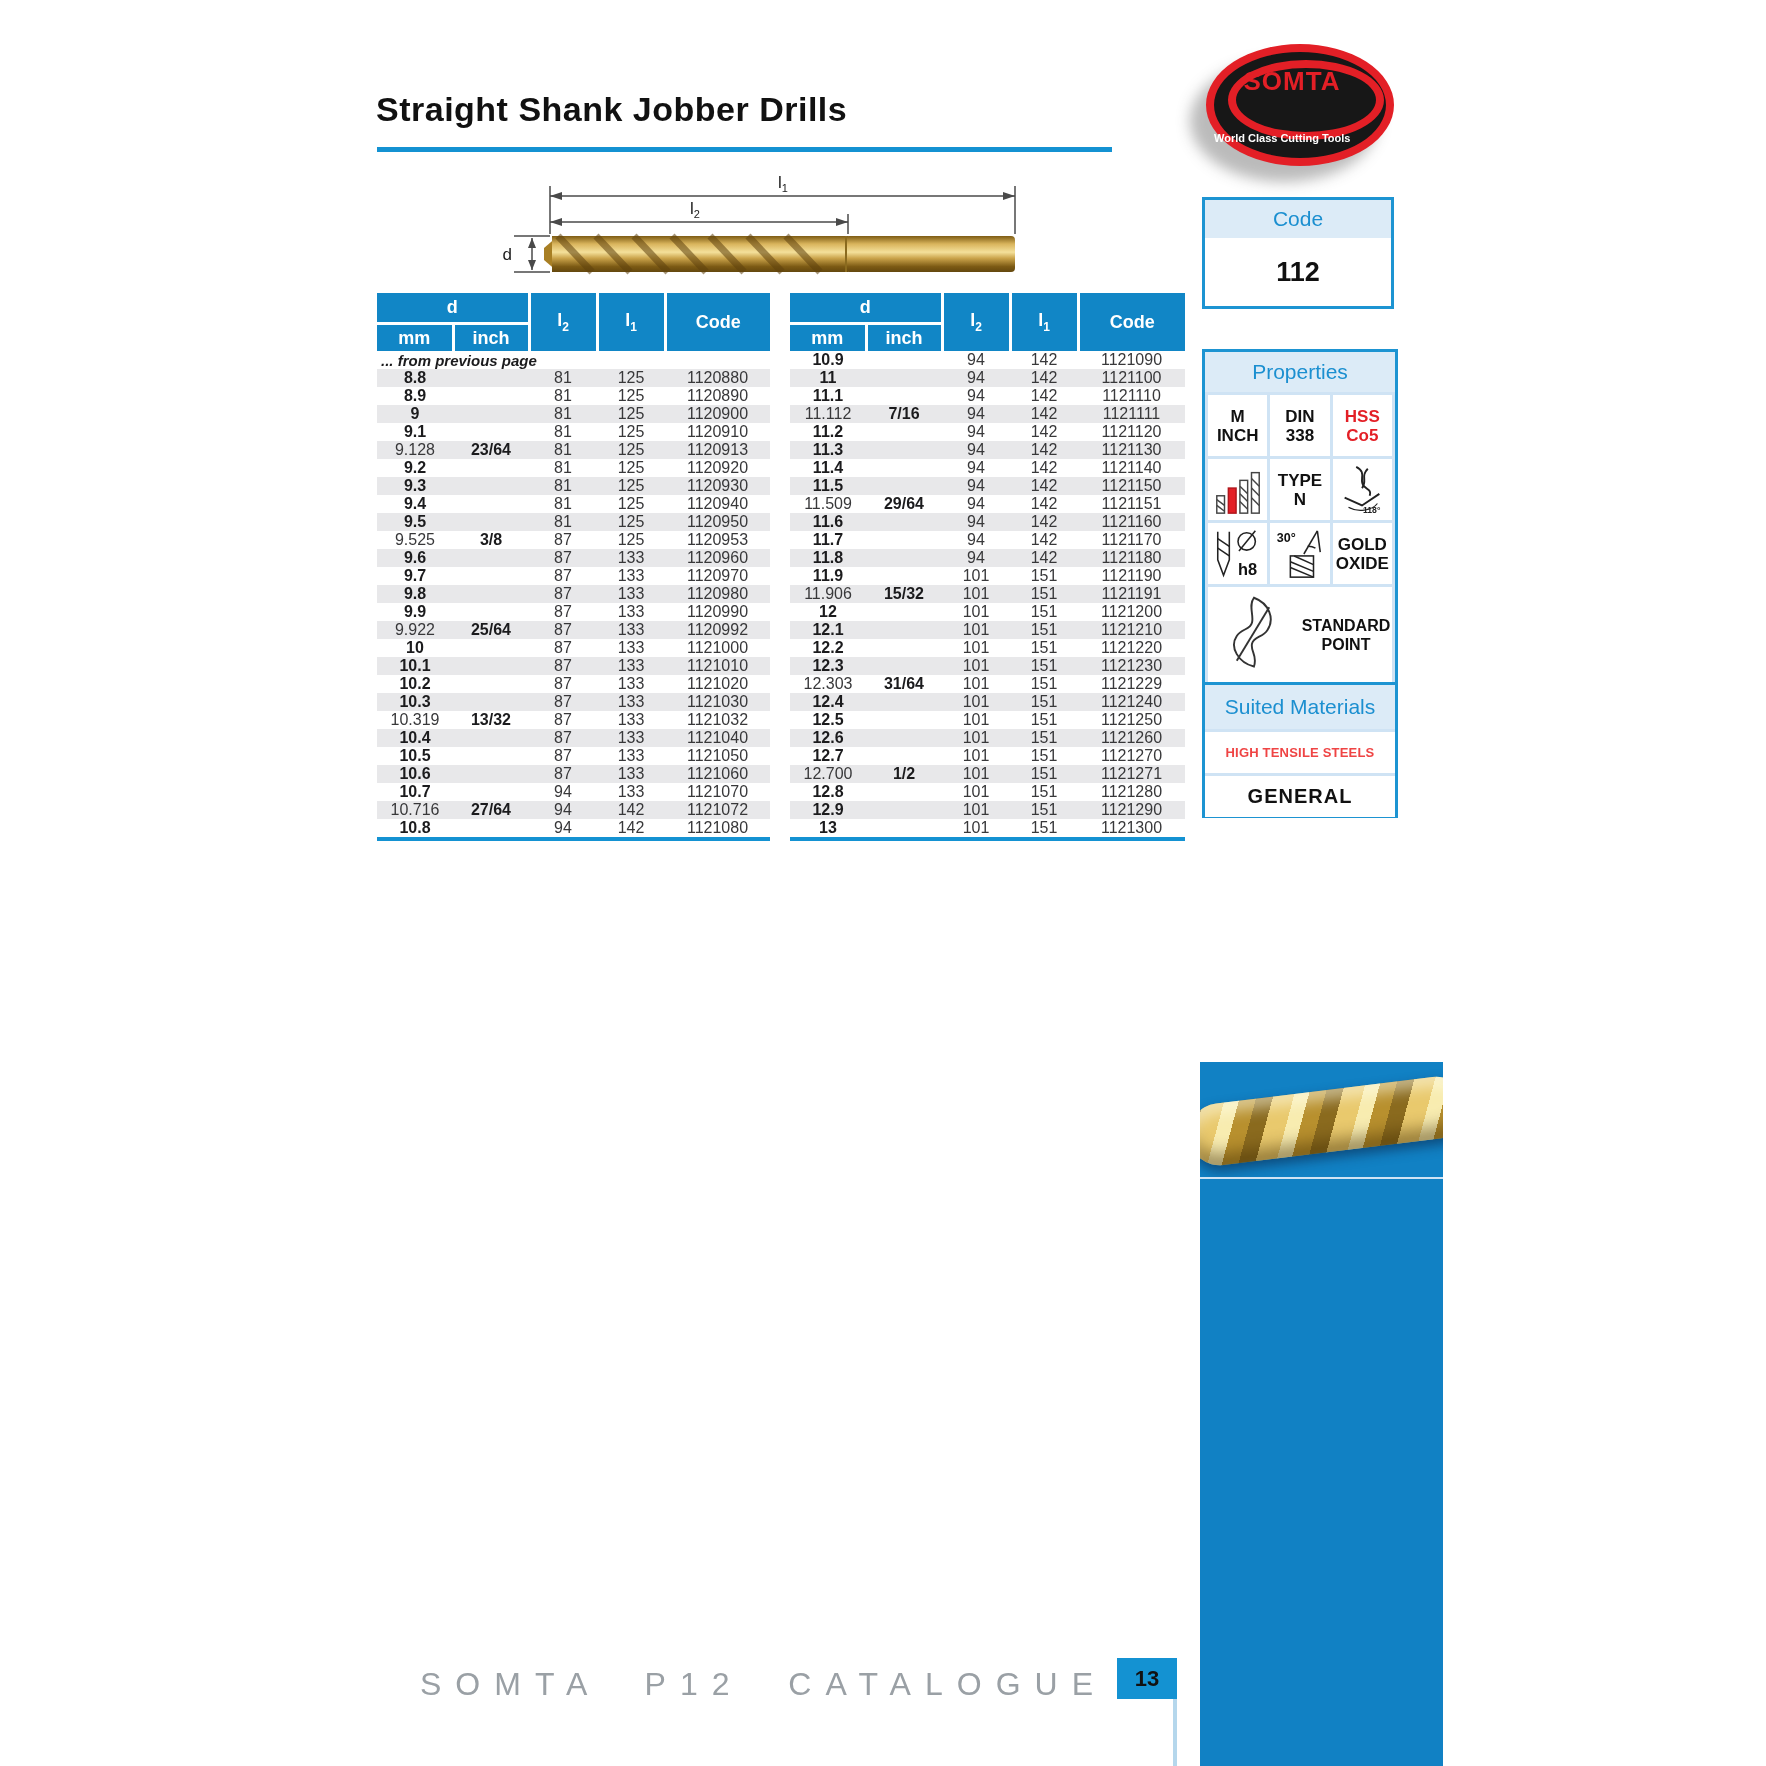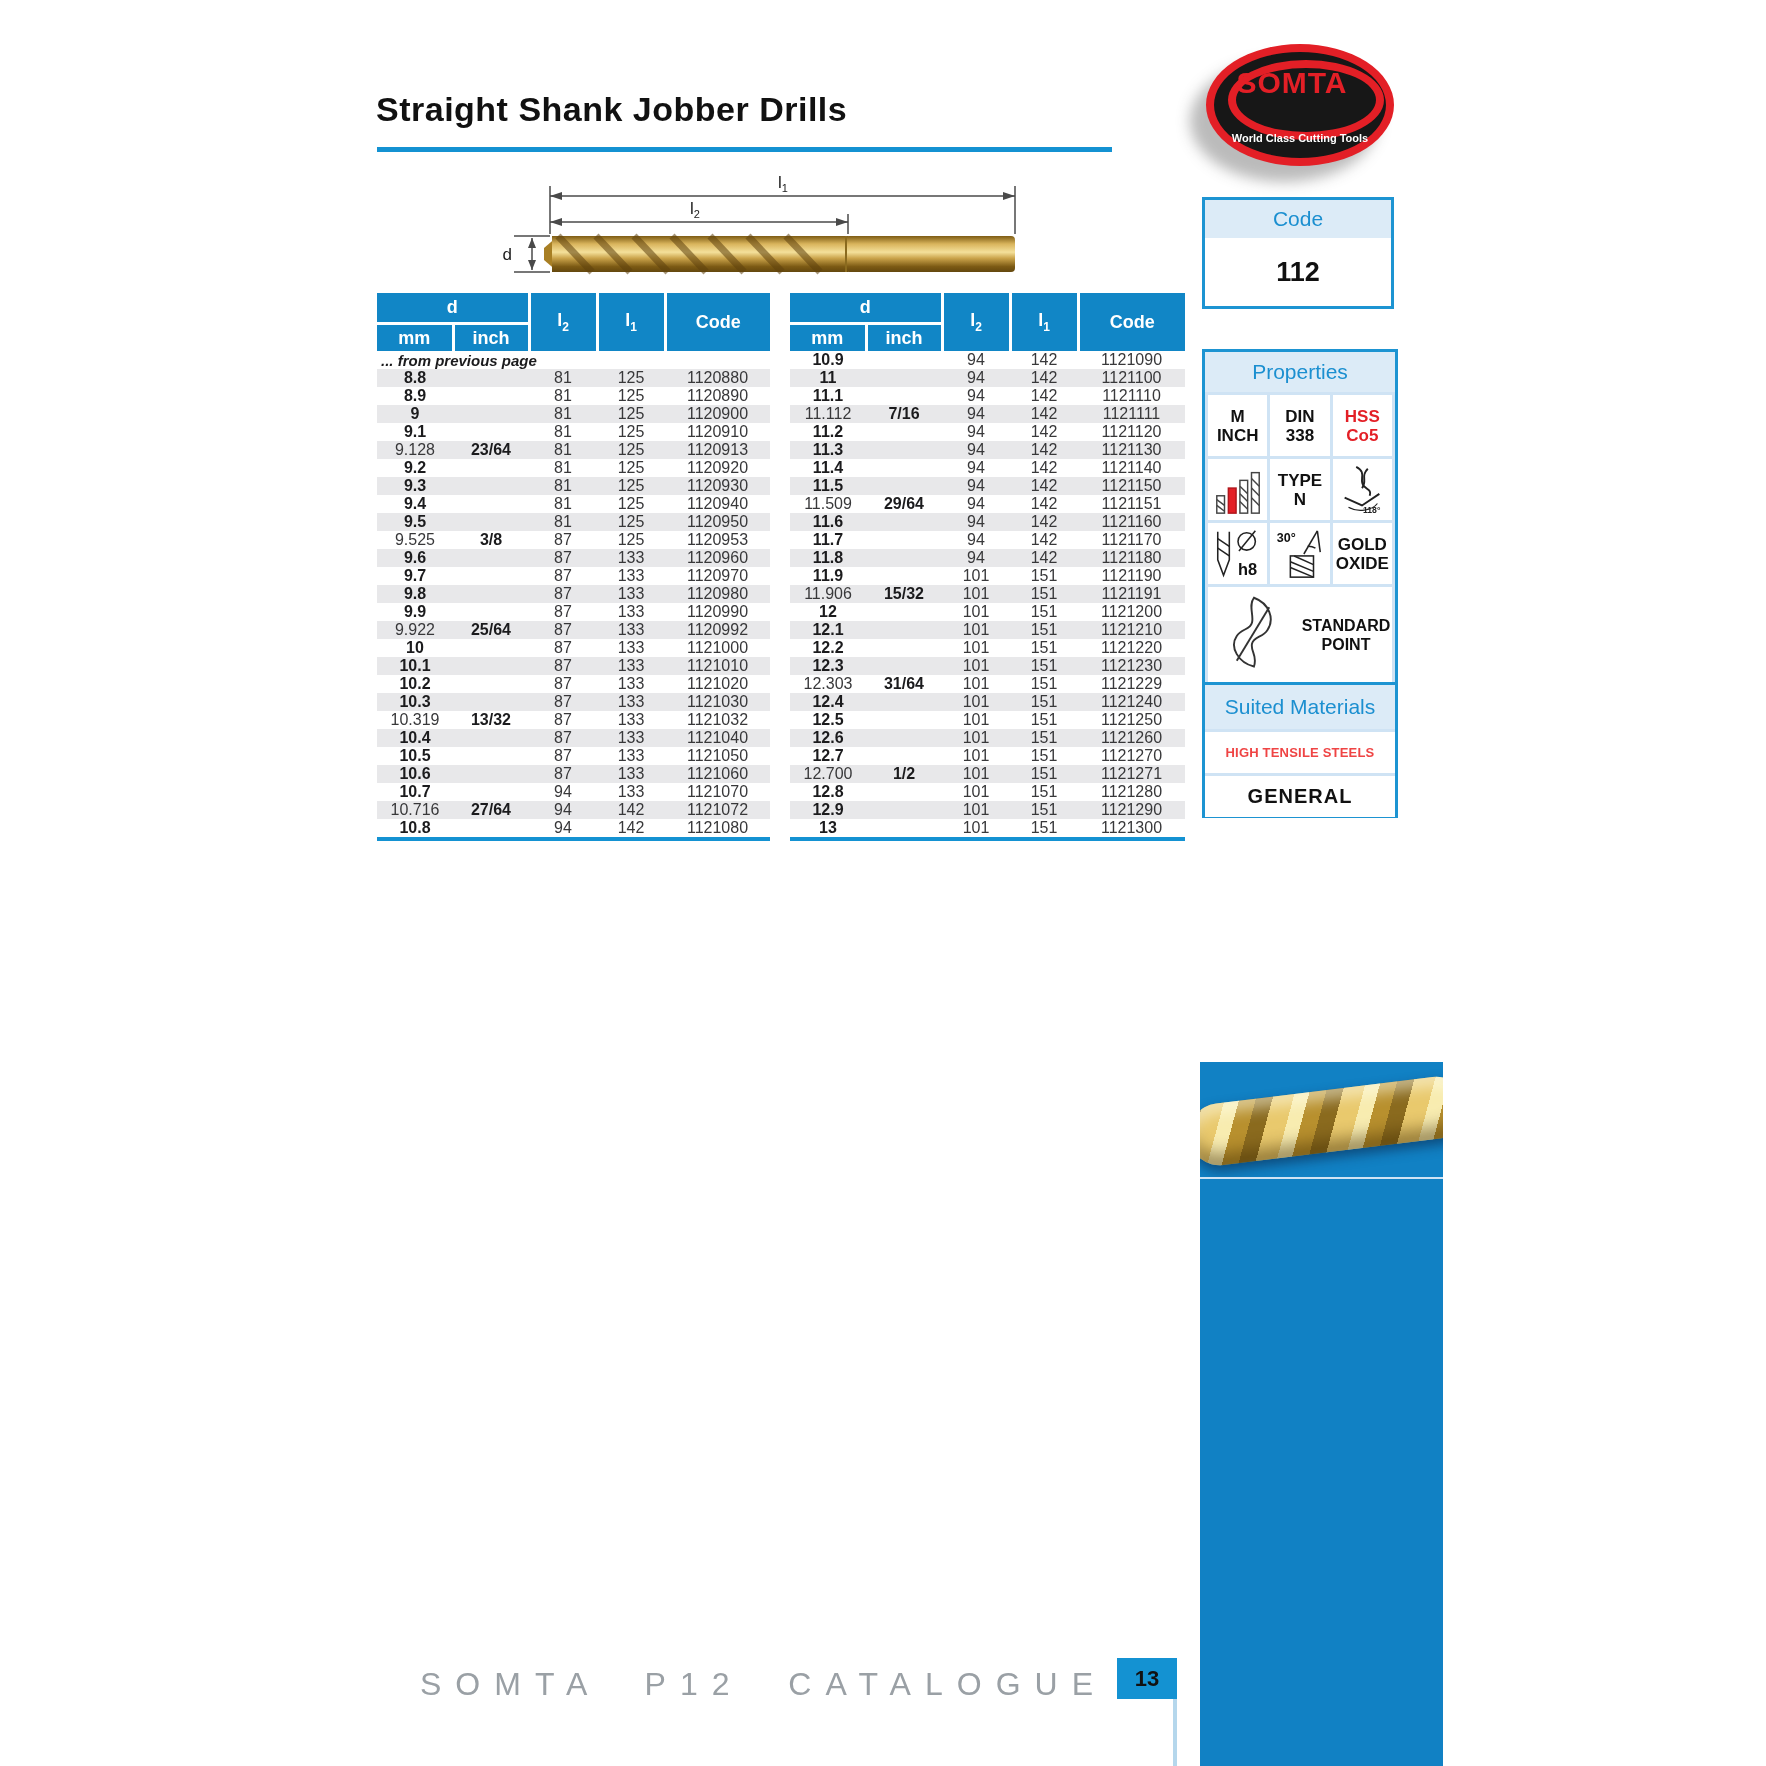--- a/index.html
+++ b/index.html
@@ -10,23 +10,23 @@
   .abs{position:absolute;}
 
   
   #page-title{left:376px;top:90px;font-size:34px;font-weight:bold;color:#111;letter-spacing:.5px;}
   #title-rule{left:377px;top:147px;width:735px;height:5px;background:#1492d2;}
 
   
   #logo{left:1206px;top:44px;width:188px;height:122px;background:#171717;border:8px solid #e31f26;
         border-radius:50%;box-sizing:border-box;box-shadow:-16px 16px 14px rgba(60,60,60,.35);}
   #logo-ring{position:absolute;left:14px;top:8px;width:140px;height:64px;border:8px solid #e31f26;border-radius:50%;}
-  #logo-word{position:absolute;left:0;right:16px;top:14px;text-align:center;font-size:30px;font-weight:bold;
+  #logo-word{position:absolute;left:0;right:16px;top:14px;text-align:center;font-size:26px;font-weight:bold;
              color:#e31f26;letter-spacing:1px;}
-  #logo-tag{position:absolute;left:0;right:0;bottom:14px;text-align:center;font-size:11px;font-weight:bold;color:#fff;}
+  #logo-tag{position:absolute;left:0;right:0;bottom:14px;font-size:11px;font-weight:bold;color:#fff;}
 
   
   #diagram{left:440px;top:156px;width:600px;height:128px;}
 
   
   table.dtable{position:absolute;top:293px;border-collapse:collapse;table-layout:fixed;
                border-bottom:4px solid #1492d2;}
   #table-left{left:377px;width:393px;}
   #table-right{left:790px;width:395px;}
   .dtable th{background:#1186c6;color:#fff;font-weight:bold;font-size:18px;padding:0;text-align:center;}

